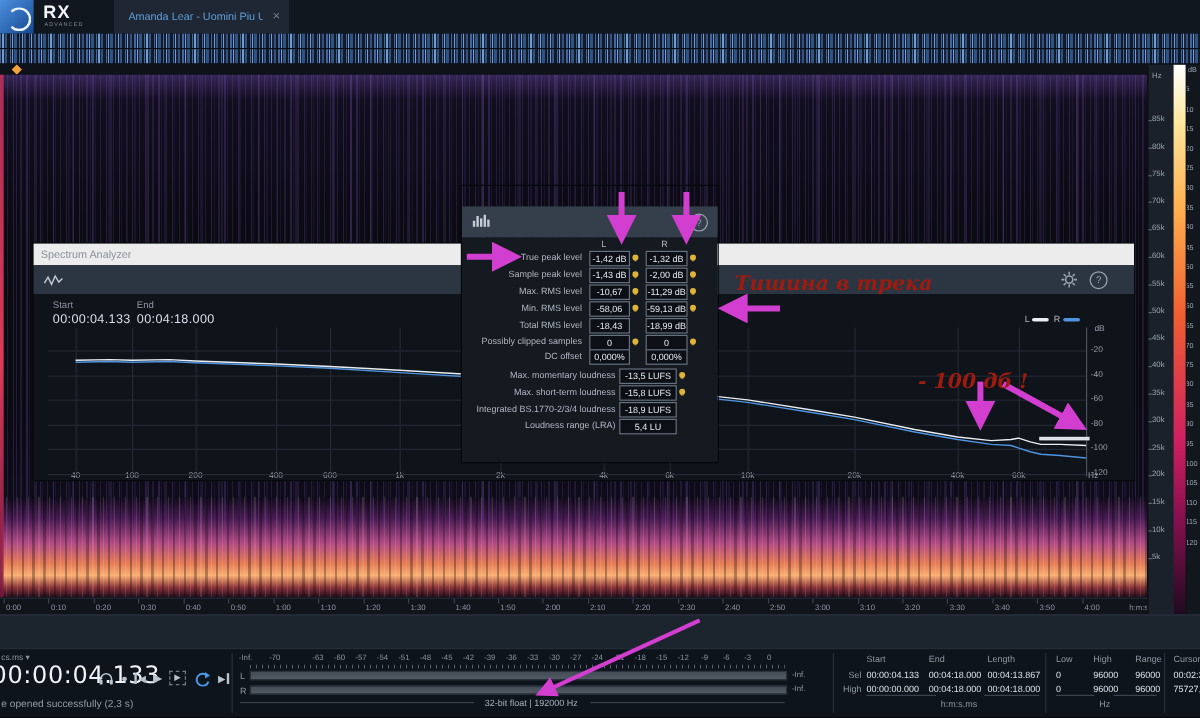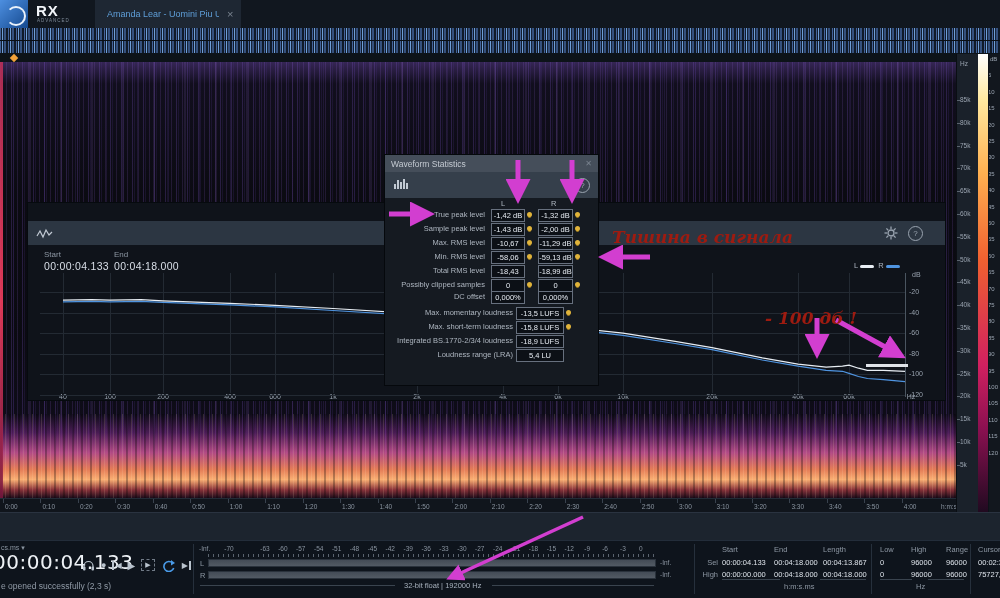--- a/index.html
+++ b/index.html
@@ -233,20 +233,23 @@
       <div class="gtick" style="top: 297.2px; left: -3px;">-90</div>
       <div class="gtick" style="top: 313.6px; left: -3px;">-95</div>
       <div class="gtick" style="top: 330px; left: -3px;">-100</div>
       <div class="gtick" style="top: 346.4px; left: -3px;">-105</div>
       <div class="gtick" style="top: 362.8px; left: -3px;">-110</div>
       <div class="gtick" style="top: 379.2px; left: -3px;">-115</div>
       <div class="gtick" style="top: 395.6px; left: -3px;">-120</div>
     </div>
 
   <div class="abs an">
+    <div class="abs an-title">
+      <span>Spectrum Analyzer</span>
+    </div>
     <div class="abs an-tools">
       <svg class="abs" style="left:8px;top:6px" width="18" height="12">
         <polyline points="1,9 4,4 7,10 10,3 13,8 16,5" fill="none" stroke="#c2cad4" stroke-width="1.2"></polyline>
       </svg>
       <svg class="abs" style="left:856px;top:5px" width="14" height="14">
         <circle cx="7" cy="7" r="3" fill="none" stroke="#9aa4b0" stroke-width="1.3"></circle>
         <g stroke="#9aa4b0" stroke-width="1.3">
           <line x1="7" y1="0.5" x2="7" y2="3"></line>
             <line x1="7" y1="11" x2="7" y2="13.5"></line>
           <line x1="0.5" y1="7" x2="3" y2="7"></line>
@@ -312,24 +315,20 @@
         <div class="abs ytick" style="left: 881px; top: 188px;">-120</div>
       </div>
     <div class="abs" style="left:877px;top:70px;width:1px;height:124px;background:#4a5560"></div>
     <svg class="abs" id="an-svg" style="left:12px;top:70px" width="867" height="126">
         <polyline points="23.0,28.8 51.7,28.3 70.0,28.8 101.0,28.3 123.0,29.3 162.2,30.8 190.0,31.9 235.0,33.9 293.0,37.5 377.0,42.7 463.0,49.9 518.0,55.1 554.6,59.2 583.0,62.3 635.1,70.5 672.0,76.7 722.3,87.0 758.0,93.2 786.1,97.3 802.5,98.3 809.0,100.4 818.5,103.5 827.4,105.5 843.3,106.6 865.0,108.6" fill="none" stroke="#4f94e0" stroke-width="1.2"></polyline>
         <polyline points="23.0,27.2 51.7,26.7 70.0,27.2 101.0,26.7 123.0,27.8 162.2,29.3 190.0,30.3 235.0,32.4 293.0,35.5 377.0,40.6 463.0,47.8 518.0,53.0 554.6,57.1 583.0,60.2 635.1,68.4 672.0,74.6 722.3,84.9 758.0,91.1 786.1,94.2 802.5,93.2 809.0,92.1 818.5,95.2 827.4,97.3 843.3,97.3 865.0,98.3" fill="none" stroke="#e8eef4" stroke-width="1.2"></polyline>
       </svg>
   </div>
 
   <div class="abs dlg">
-    <div class="abs dlg-title">
-      <span>Waveform Statistics</span>
-      <span style="position:absolute;right:6px;color:#79838f;font-size:8px">✕</span>
-    </div>
     <div class="abs dlg-tools">
       <svg class="abs" style="left:8px;top:6px" width="16" height="13">
         <g fill="#c2cad4">
           <rect x="1" y="6" width="2" height="5"></rect>
             <rect x="4" y="2" width="2" height="9"></rect>
           <rect x="7" y="4" width="2" height="7"></rect>
             <rect x="10" y="1" width="2" height="10"></rect>
           <rect x="13" y="5" width="2" height="6"></rect>
         </g>
       </svg>
@@ -523,16 +522,16 @@
       <g stroke="#d23ed0" stroke-width="5" fill="none" marker-end="url(#ah)">
         <line x1="518" y1="160" x2="518" y2="195"></line>
         <line x1="572" y1="160" x2="572" y2="195"></line>
         <line x1="389" y1="214" x2="426" y2="214"></line>
         <line x1="650" y1="257" x2="607" y2="257"></line>
         <line x1="817" y1="318" x2="817" y2="350"></line>
         <line x1="836" y1="320" x2="898" y2="354"></line>
       </g>
       <line x1="583" y1="517" x2="452" y2="577" stroke="#d23ed0" stroke-width="3.5" marker-end="url(#ah)"></line>
     </svg>
-    <div class="red" style="left:612px;top:227px;font-size:17px">Тишина в сигнала</div>
+    <div class="red" style="left:612px;top:227px;font-size:17px">Тишина в трека</div>
     <div class="red" style="left:765px;top:308px;font-size:17px">- 100 дб !</div>
   </div>
 </div>
 
 </body></html>

